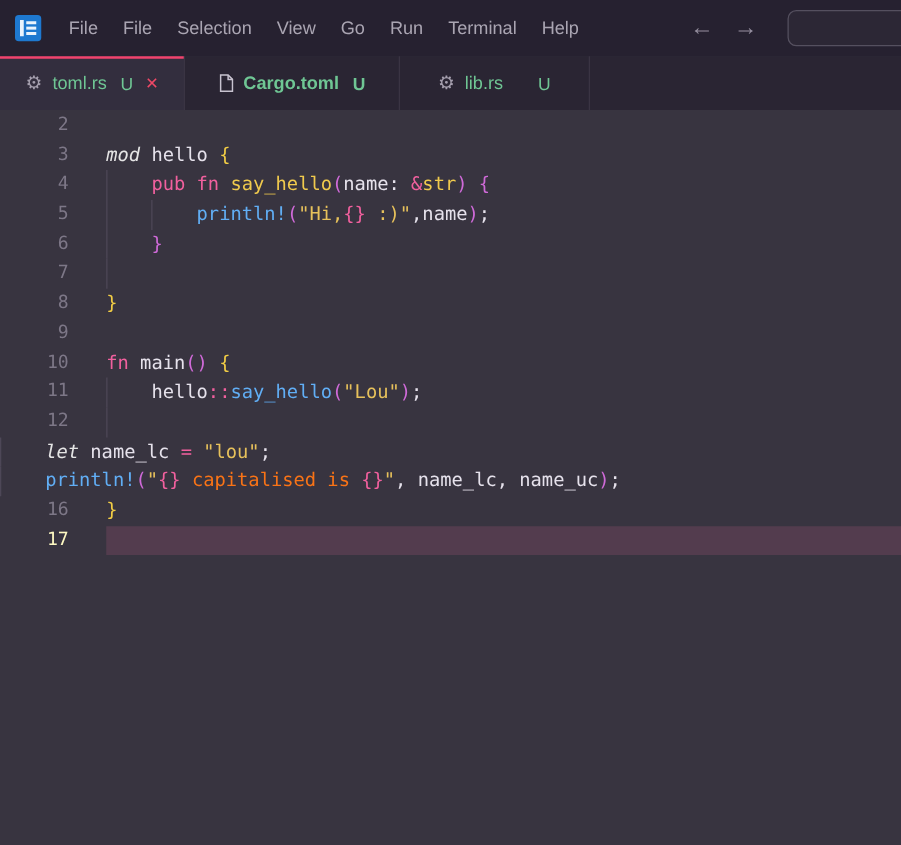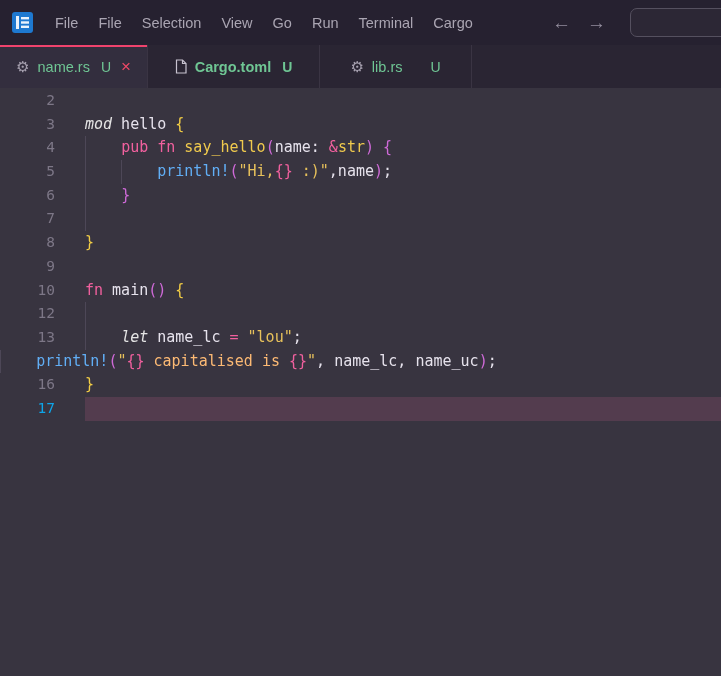--- a/index.html
+++ b/index.html
@@ -28,38 +28,38 @@
   .tab.active::before { content:""; position:absolute; top:0; left:0; right:0; height:2px; background:#f0436d; }
   .tab-close { color:#ee4866; font-size:17px; line-height:1; margin-left:2px; cursor:default; }
   .ficon { color:#a59fae; font-size:15px; line-height:1; display:inline-flex; align-items:center; }
 
   
   .editor { height:588px; background:#383440; padding-top:1px; }
   .line-row { display:flex; height:23.7px; line-height:23.7px;
               font-family:"DejaVu Sans Mono", monospace; font-size:15px; }
   .gutter { width:85px; padding-right:30px; text-align:right; color:#7d7787; flex:0 0 auto;
             font-size:14.5px; user-select:none; }
-  .line-row.cur .gutter { color:#0ea5e9; }
+  .line-row.cur .gutter { color:#fef9c3; }
   .code { flex:1 1 auto; position:relative; white-space:pre; color:#e6e2ec; }
   .line-row.cur .code { background:#533c4e; }
   .guide { position:absolute; top:0; bottom:0; width:1px; background:#4d4757; }
 
   
   .tk-pl    { color:#e6e2ec; }
   .tk-kw    { color:#f1609e; }
   .tk-kwi   { color:#e5e5e5; font-style:italic; }
   .tk-macro { color:#61aef5; }
   .tk-call  { color:#61aef5; }
   .tk-fndef { color:#f0ca4d; }
   .tk-type  { color:#f0ca4d; }
   .tk-b1    { color:#f2cd45; }
   .tk-b2    { color:#cf6ad8; }
   .tk-str   { color:#e7c15b; }
   .tk-ph    { color:#f1609e; }
-  .tk-strp  { color:#fdba74;margin-top:35px; }
+  .tk-strp  { color:#f97316;margin-top:35px; }
 </style>
 </head>
 <body>
 
 <div class="titlebar">
   <div class="app-icon">
     <svg width="15" height="15" viewBox="0 0 15 15" aria-hidden="true">
       <rect x="1" y="1" width="3" height="13" fill="#eaf3fc"></rect>
       <rect x="6" y="2" width="8" height="2.4" fill="#eaf3fc"></rect>
       <rect x="6" y="6.3" width="8" height="2.4" fill="#eaf3fc"></rect>
@@ -67,33 +67,33 @@
     </svg>
   </div>
   <div class="menu">
       <span class="menu-item">File</span>
       <span class="menu-item">File</span>
       <span class="menu-item">Selection</span>
       <span class="menu-item">View</span>
       <span class="menu-item">Go</span>
       <span class="menu-item">Run</span>
       <span class="menu-item">Terminal</span>
-      <span class="menu-item">Cargo</span>
+      <span class="menu-item">Help</span>
     </div>
   <div class="nav-arrows">
     <span class="nav-arrow">←</span>
     <span class="nav-arrow">→</span>
   </div>
   <input class="searchbox" value="" style="">
 </div>
 
 <div class="tabbar">
     <div class="tab active" style="width: 148px;">
       <span class="ficon">⚙</span>
-      <span class="fname" style="margin-left: 8px;">name.rs</span>
+      <span class="fname" style="margin-left: 8px;">toml.rs</span>
       <span class="badge" style="margin-left: 11px;">U</span>
       <span class="tab-close" style="margin-left: 10px;">×</span>
     </div>
     <div class="tab" style="width: 172px; font-weight: bold;">
       <span class="ficon">
         <svg width="12" height="15" viewBox="0 0 12 15">
           <path d="M1.5 1h6L11 4.5V14h-9.5z" fill="none" stroke="#c8c3d0" stroke-width="1.2"></path>
           <path d="M7.5 1v3.5H11" fill="none" stroke="#c8c3d0" stroke-width="1.2"></path>
         </svg>
       </span>
@@ -138,25 +138,28 @@
     </div>
     <div class="line-row">
       <span class="gutter">9</span>
       <span class="code"></span>
     </div>
     <div class="line-row">
       <span class="gutter">10</span>
       <span class="code"><span class="tk-kw">fn</span><span class="tk-pl"> main</span><span class="tk-b2">()</span><span class="tk-pl"> </span><span class="tk-b1">{</span></span>
     </div>
     <div class="line-row">
+      <span class="gutter">11</span>
+      <span class="code"><span class="guide" style="left: 0ch;"></span><span class="tk-pl">    </span><span class="tk-pl">hello</span><span class="tk-kw">::</span><span class="tk-call">say_hello</span><span class="tk-b2">(</span><span class="tk-str">"Lou"</span><span class="tk-b2">)</span><span class="tk-pl">;</span></span>
+    </div>
+    <div class="line-row">
       <span class="gutter">12</span>
       <span class="code"><span class="guide" style="left: 0ch;"></span></span>
     </div>
     <div class="line-row">
-      <span class="gutter">13</span>
       <span class="code"><span class="guide" style="left: 0ch;"></span><span class="tk-pl">    </span><span class="tk-kwi">let</span><span class="tk-pl"> name_lc </span><span class="tk-kw">=</span><span class="tk-pl"> </span><span class="tk-str">"lou"</span><span class="tk-pl">;</span></span>
     </div>
     <div class="line-row">
       <span class="code"><span class="guide" style="left: 0ch;"></span><span class="tk-pl">    </span><span class="tk-macro">println!</span><span class="tk-b2">(</span><span class="tk-str">"</span><span class="tk-ph">{}</span><span class="tk-strp"> capitalised is </span><span class="tk-ph">{}</span><span class="tk-str">"</span><span class="tk-pl">, name_lc, name_uc</span><span class="tk-b2">)</span><span class="tk-pl">;</span></span>
     </div>
     <div class="line-row">
       <span class="gutter">16</span>
       <span class="code"><span class="tk-b1">}</span></span>
     </div>
     <div class="line-row cur">

